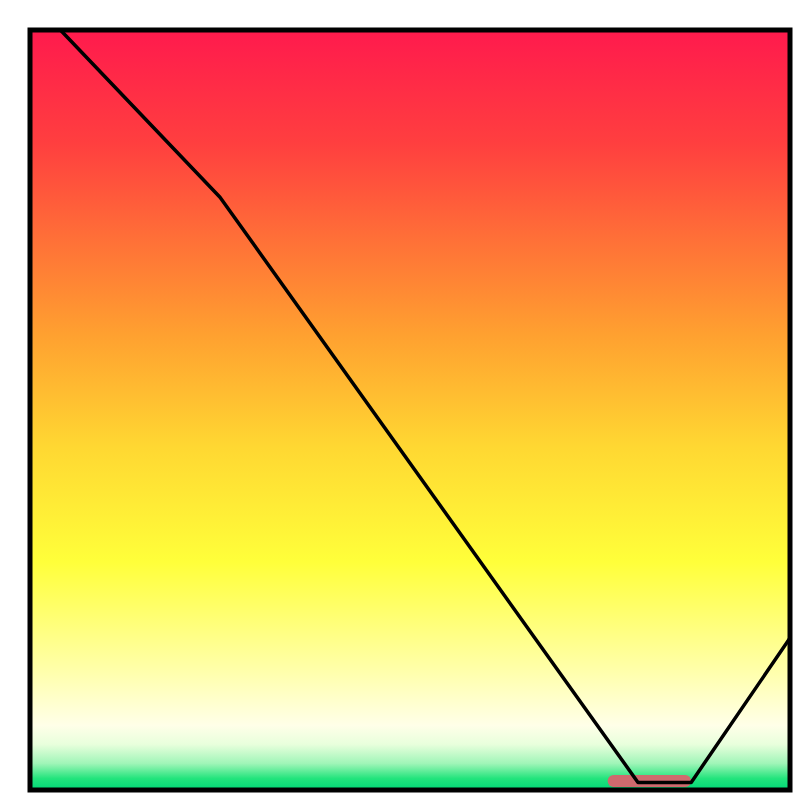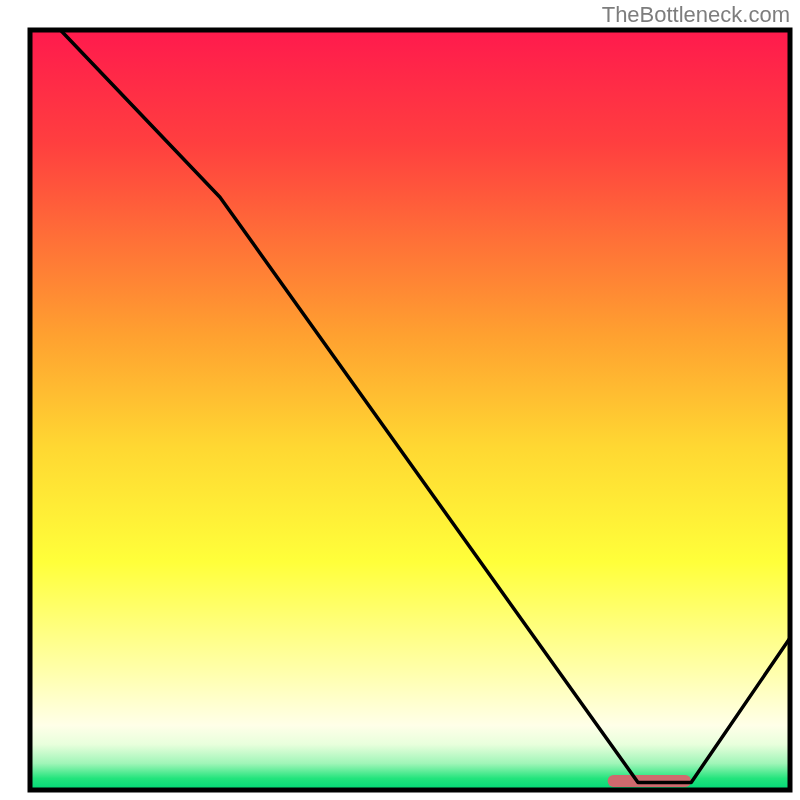--- a/index.html
+++ b/index.html
@@ -26,21 +26,20 @@
   }
   svg {
     display: block;
   }
 </style>
 </head>
 <body>
 
 <div class="stage">
 
-  <div class="watermark">TheBottleneck.com</div>
 
   <svg id="chart-svg" width="800" height="800">
     <defs>
       <linearGradient id="bg-grad" x1="0" y1="0" x2="0" y2="1">
           <stop offset="0%" stop-color="#ff1a4d"></stop>
           <stop offset="15%" stop-color="#ff3f3f"></stop>
           <stop offset="40%" stop-color="#ffa030"></stop>
           <stop offset="55.00000000000001%" stop-color="#ffd832"></stop>
           <stop offset="70%" stop-color="#ffff3a"></stop>
           <stop offset="84%" stop-color="#ffffa8"></stop>

